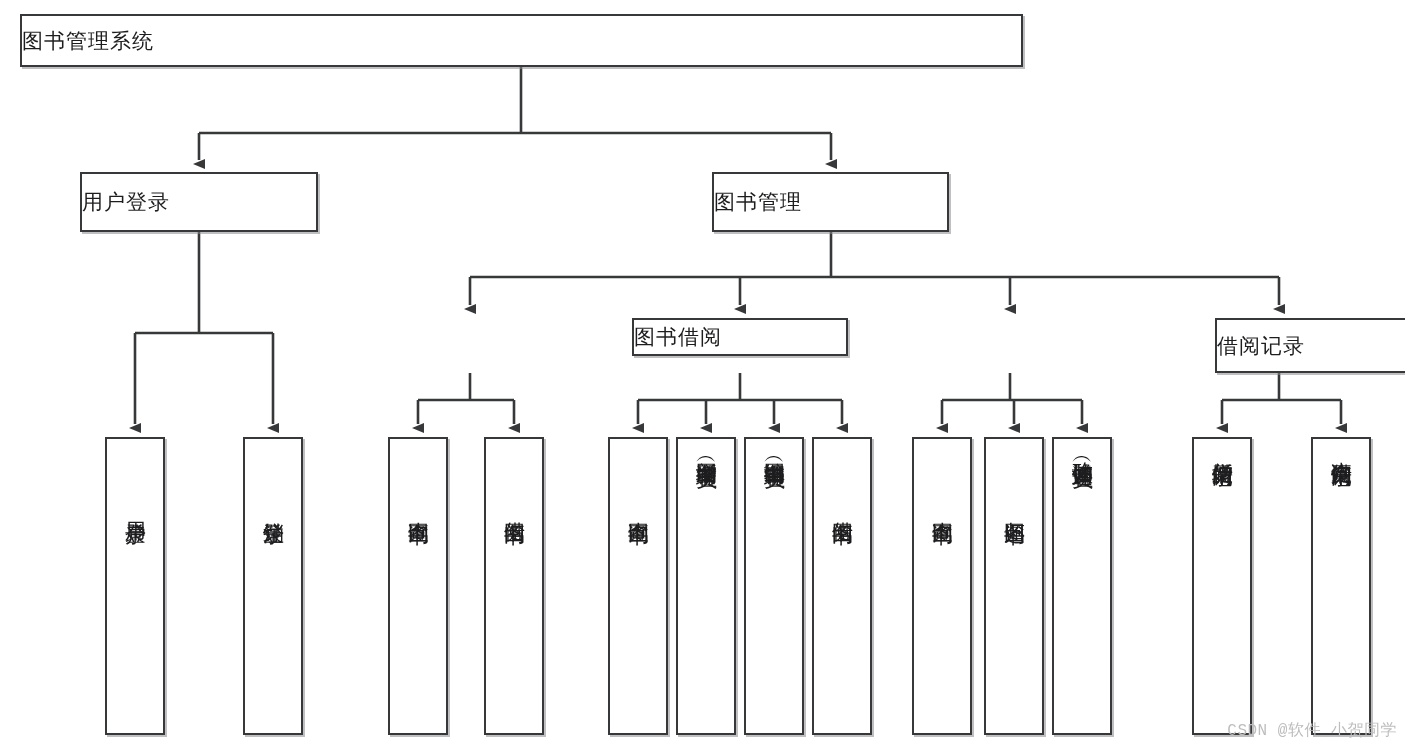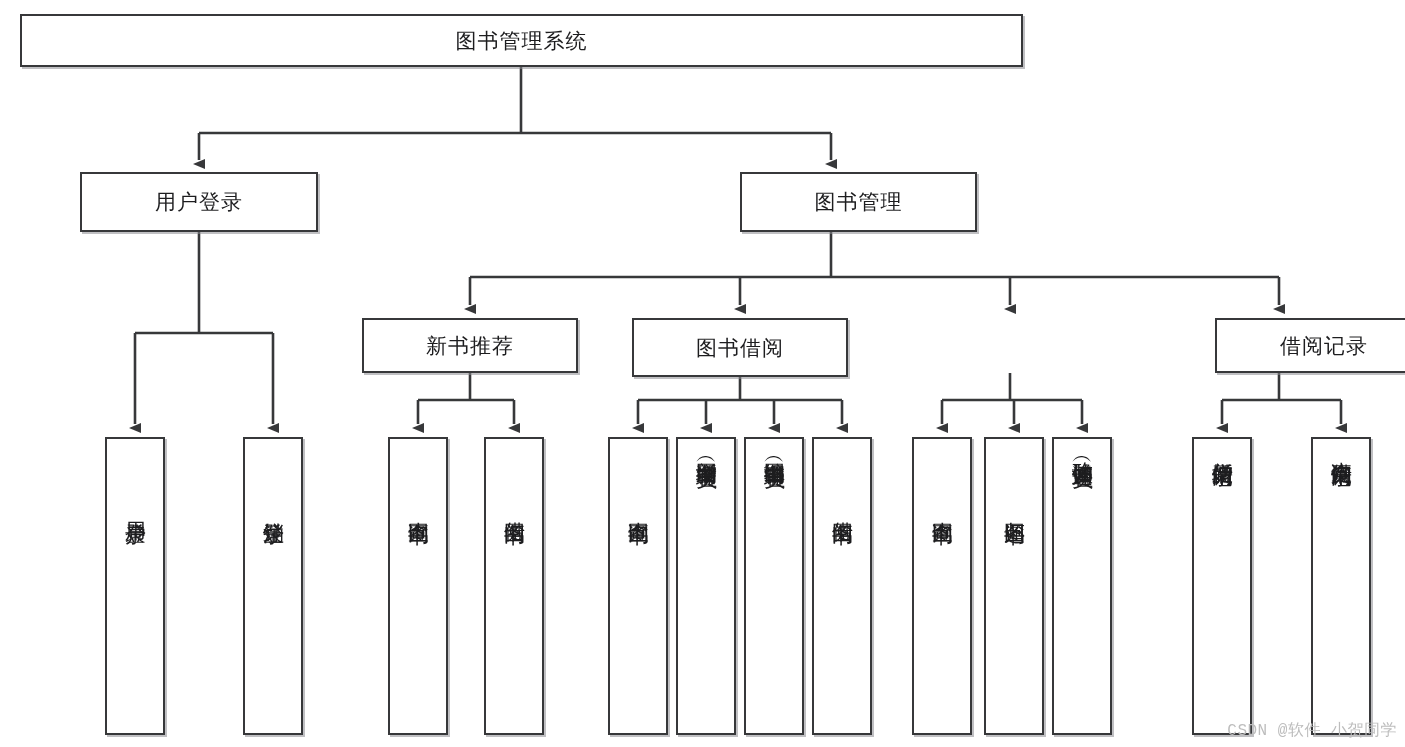--- a/index.html
+++ b/index.html
@@ -26,21 +26,21 @@
     pointer-events: none;
   }
   .node {
     position: absolute;
     box-sizing: border-box;
     background: #ffffff;
     border: 2.5px solid #37383a;
     box-shadow: 2px 2px 0 rgba(140,140,145,0.55);
     display: flex;
     align-items: center;
-    justify-content: center;
+    justify-content: flex-start;
     color: #1d1d1f;
   }
   .node.horiz {
     font-size: 21px;
     letter-spacing: 1px;
     line-height: 1.1;
   }
   .node.root {
     font-size: 21px;
   }
@@ -127,28 +127,25 @@
     </g>
   </svg>
 
   <div class="node root horiz" id="node-root" style="left: 20px; top: 14px; width: 1003px; height: 53px;">
     <span>图书管理系统</span>
   </div>
 
   <div class="node horiz" id="node-l1-0" style="left: 80px; top: 172px; width: 238px; height: 60px;">
     <span>用户登录</span>
   </div>
-  <div class="node horiz" id="node-l1-1" style="left: 712px; top: 172px; width: 237px; height: 60px; margin-left: 28px;">
+  <div class="node horiz" id="node-l1-1" style="left: 712px; top: 172px; width: 237px; height: 60px;">
     <span>图书管理</span>
   </div>
 
-  <div class="node horiz" id="node-l2-0" style="left: 362px; top: 318px; width: 216px; height: 55px;">
-    <span>新书推荐</span>
-  </div>
-  <div class="node horiz" id="node-l2-1" style="left: 632px; top: 318px; width: 216px; height: 59px;">
+  <div class="node horiz" id="node-l2-1" style="left: 632px; top: 318px; width: 216px; height: 38px;">
     <span>图书借阅</span>
   </div>
   <div class="node horiz" id="node-l2-3" style="left: 1170px; top: 318px; width: 218px; height: 55px; margin-left: 45px;">
     <span>借阅记录</span>
   </div>
 
   <div class="node vert center" id="node-leaf-0" style="left: 105px; top: 437px; width: 60px; height: 298px;">
     <span class="vtext">用户登录</span>
   </div>
   <div class="node vert center" id="node-leaf-1" style="left: 243px; top: 437px; width: 60px; height: 298px;">

